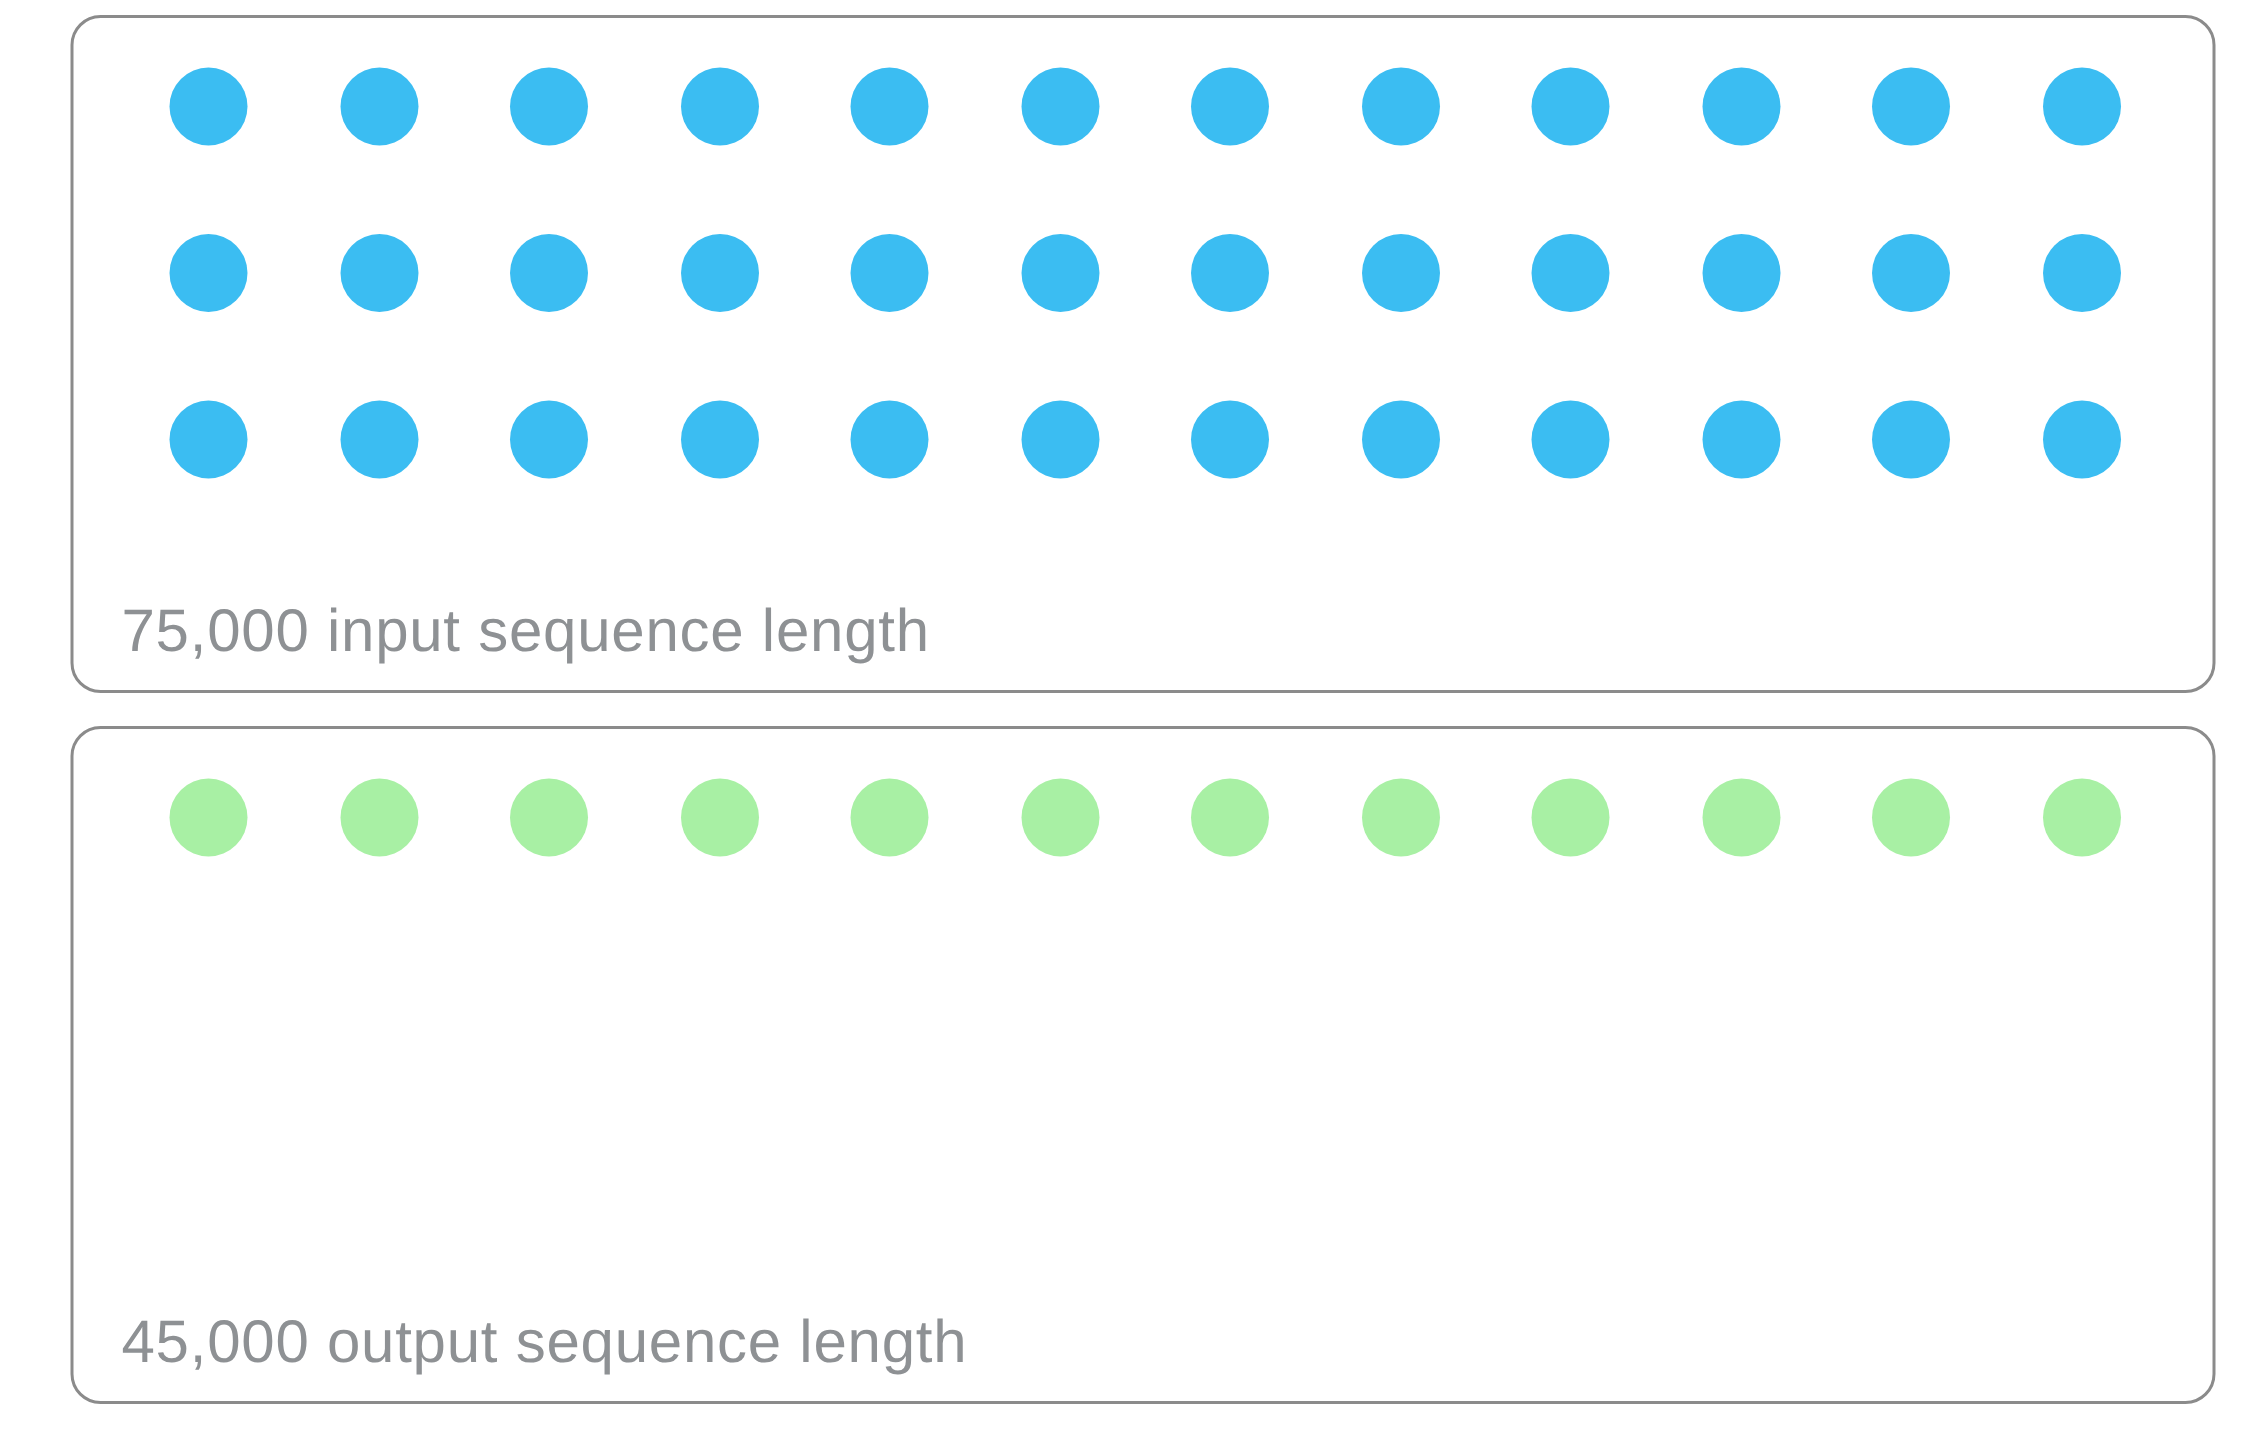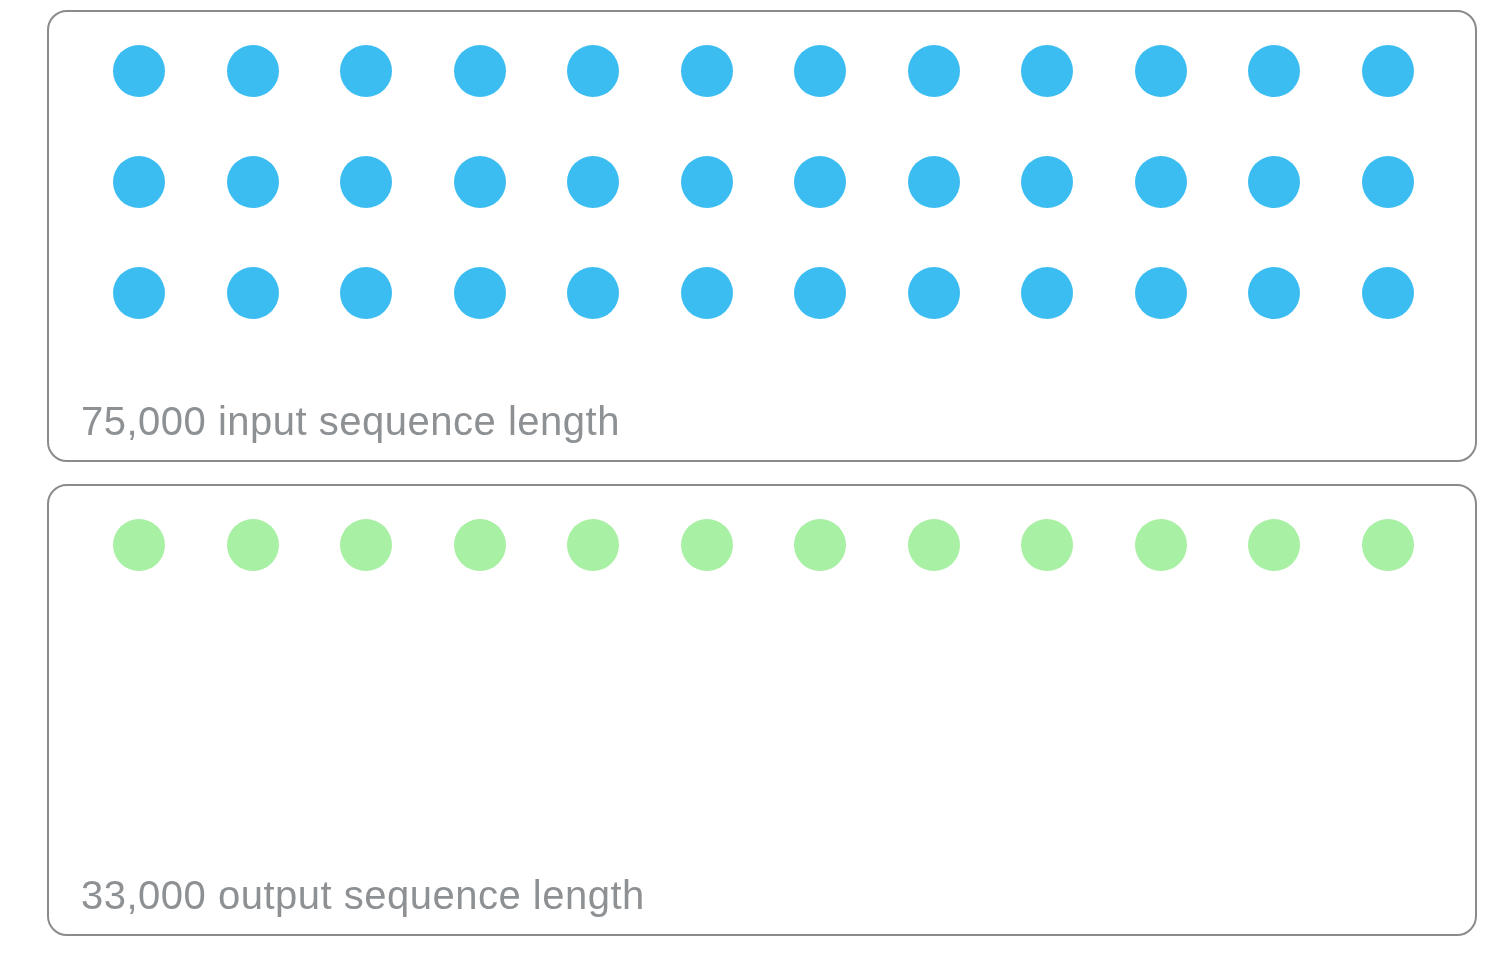--- a/index.html
+++ b/index.html
@@ -123,16 +123,16 @@
           <span class="dot" style="background: rgb(168, 240, 164);"></span>
           <span class="dot" style="background: rgb(168, 240, 164);"></span>
           <span class="dot" style="background: rgb(168, 240, 164);"></span>
           <span class="dot" style="background: rgb(168, 240, 164);"></span>
           <span class="dot" style="background: rgb(168, 240, 164);"></span>
           <span class="dot" style="background: rgb(168, 240, 164);"></span>
           <span class="dot" style="background: rgb(168, 240, 164);"></span>
           <span class="dot" style="background: rgb(168, 240, 164);"></span>
         </div>
       </div>
-    <div class="label">33,000 output sequence length</div>
+    <div class="label">45,000 output sequence length</div>
   </div>
 
 </div>
 
 </body></html>

